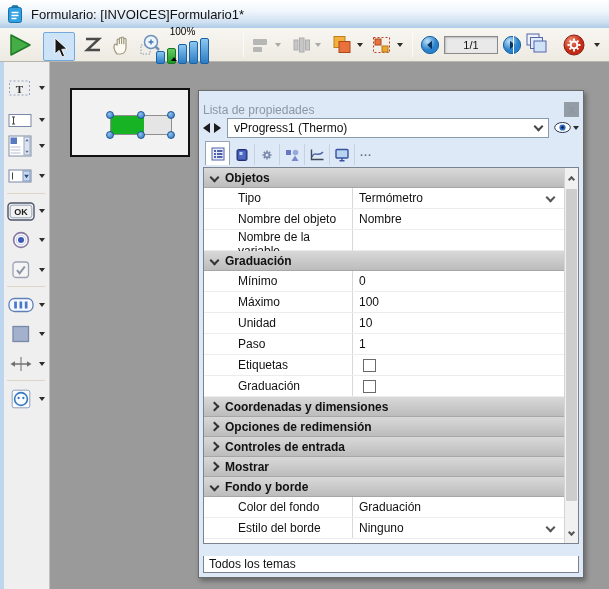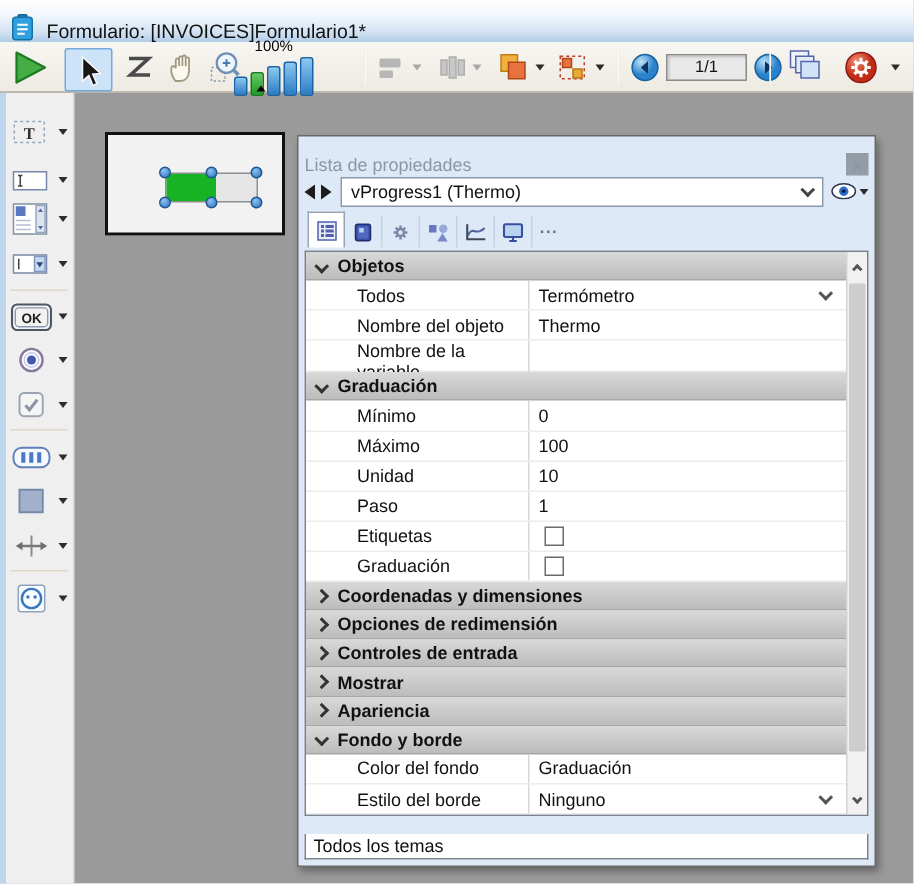--- a/index.html
+++ b/index.html
@@ -3,21 +3,21 @@
 <meta charset="utf-8">
 <style>
   * { margin:0; padding:0; box-sizing:border-box; }
   html,body { width:609px; height:589px; overflow:hidden;
     font-family:"Liberation Sans", sans-serif; }
   .app { position:relative; width:609px; height:589px; background:#9a9a9a; }
 
   
   .titlebar { position:absolute; left:0; top:0; width:609px; height:28px;
     background:linear-gradient(to bottom,#ffffff 0%,#f0f6fc 40%,#cfe0f1 80%,#aecbe7 100%);
-    display:flex; align-items:flex-end; padding-left:7px; }
+    display:flex; align-items:center; padding-left:7px; }
   .titlebar .win-title { font-size:13px; color:#111; margin-left:8px; }
 
   
   .toolbar { position:absolute; left:0; top:28px; width:609px; height:34px;
     background:linear-gradient(to bottom,#f8f6f1,#edeae2);
     border-bottom:1px solid #b9b5ab; }
   .tb { position:absolute; top:0; height:33px; display:flex; align-items:center; }
   .tbtn { display:flex; align-items:center; justify-content:center; cursor:default; }
   .tbtn.sel { background:#cde3f8; border:1px solid #74a9dc; border-radius:2px; }
   .tsep { position:absolute; top:4px; width:1px; height:25px; background:#d6d2c7;
@@ -479,30 +479,30 @@
     </div>
 
     <div class="pgrid">
       <div class="gcontent">
 
         <div class="sechdr">
           <span class="chev down"></span>
           <b>Objetos</b>
         </div>
         <div class="prow">
-          <div class="plabel">Todos</div>
+          <div class="plabel">Tipo</div>
           <div class="pvalue">
             <span>Termómetro</span>
             <span class="chev down"></span>
           </div>
         </div>
         <div class="prow">
           <div class="plabel">Nombre del objeto</div>
           <div class="pvalue">
-            <span>Thermo</span>
+            <span>Nombre</span>
           </div>
         </div>
         <div class="prow">
           <div class="plabel">Nombre de la variable</div>
         </div>
 
         <div class="sechdr">
           <span class="chev down"></span>
           <b>Graduación</b>
         </div>
@@ -551,24 +551,20 @@
           <span class="chev right"></span>
           <b>Opciones de redimensión</b>
         </div>
         <div class="sechdr">
           <span class="chev right"></span>
           <b>Controles de entrada</b>
         </div>
         <div class="sechdr">
           <span class="chev right"></span>
           <b>Mostrar</b>
-        </div>
-        <div class="sechdr">
-          <span class="chev right"></span>
-          <b>Apariencia</b>
         </div>
 
         <div class="sechdr">
           <span class="chev down"></span>
           <b>Fondo y borde</b>
         </div>
         <div class="prow">
           <div class="plabel">Color del fondo</div>
           <div class="pvalue">
               <span>Graduación</span>

